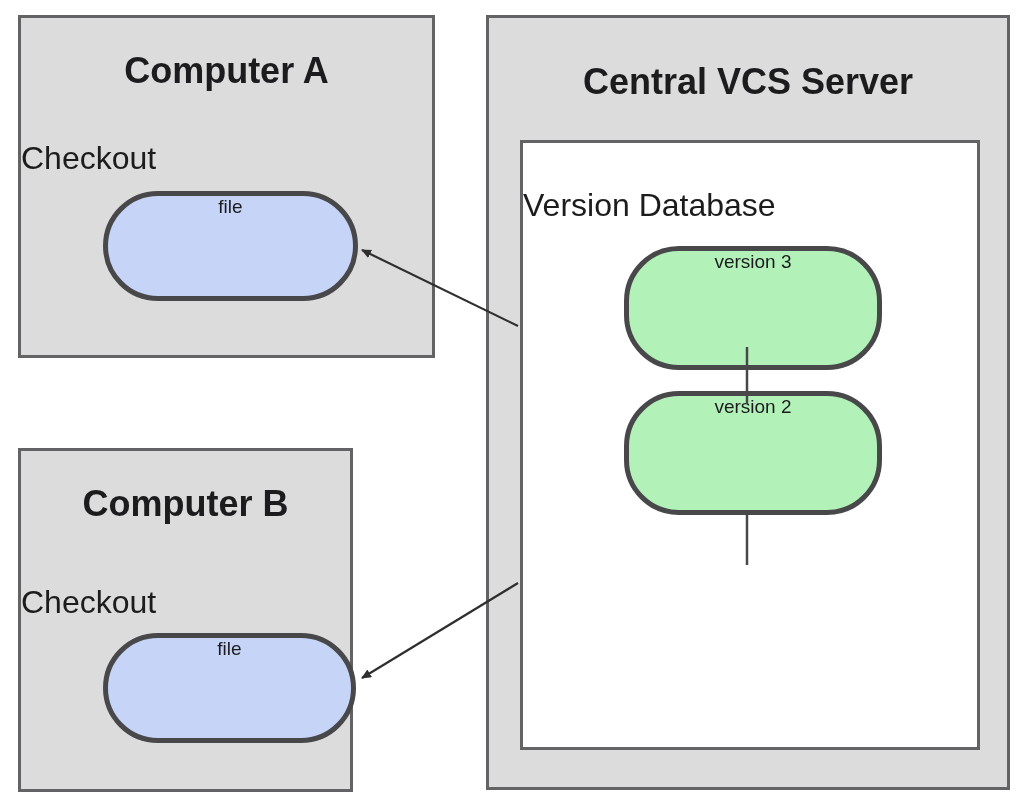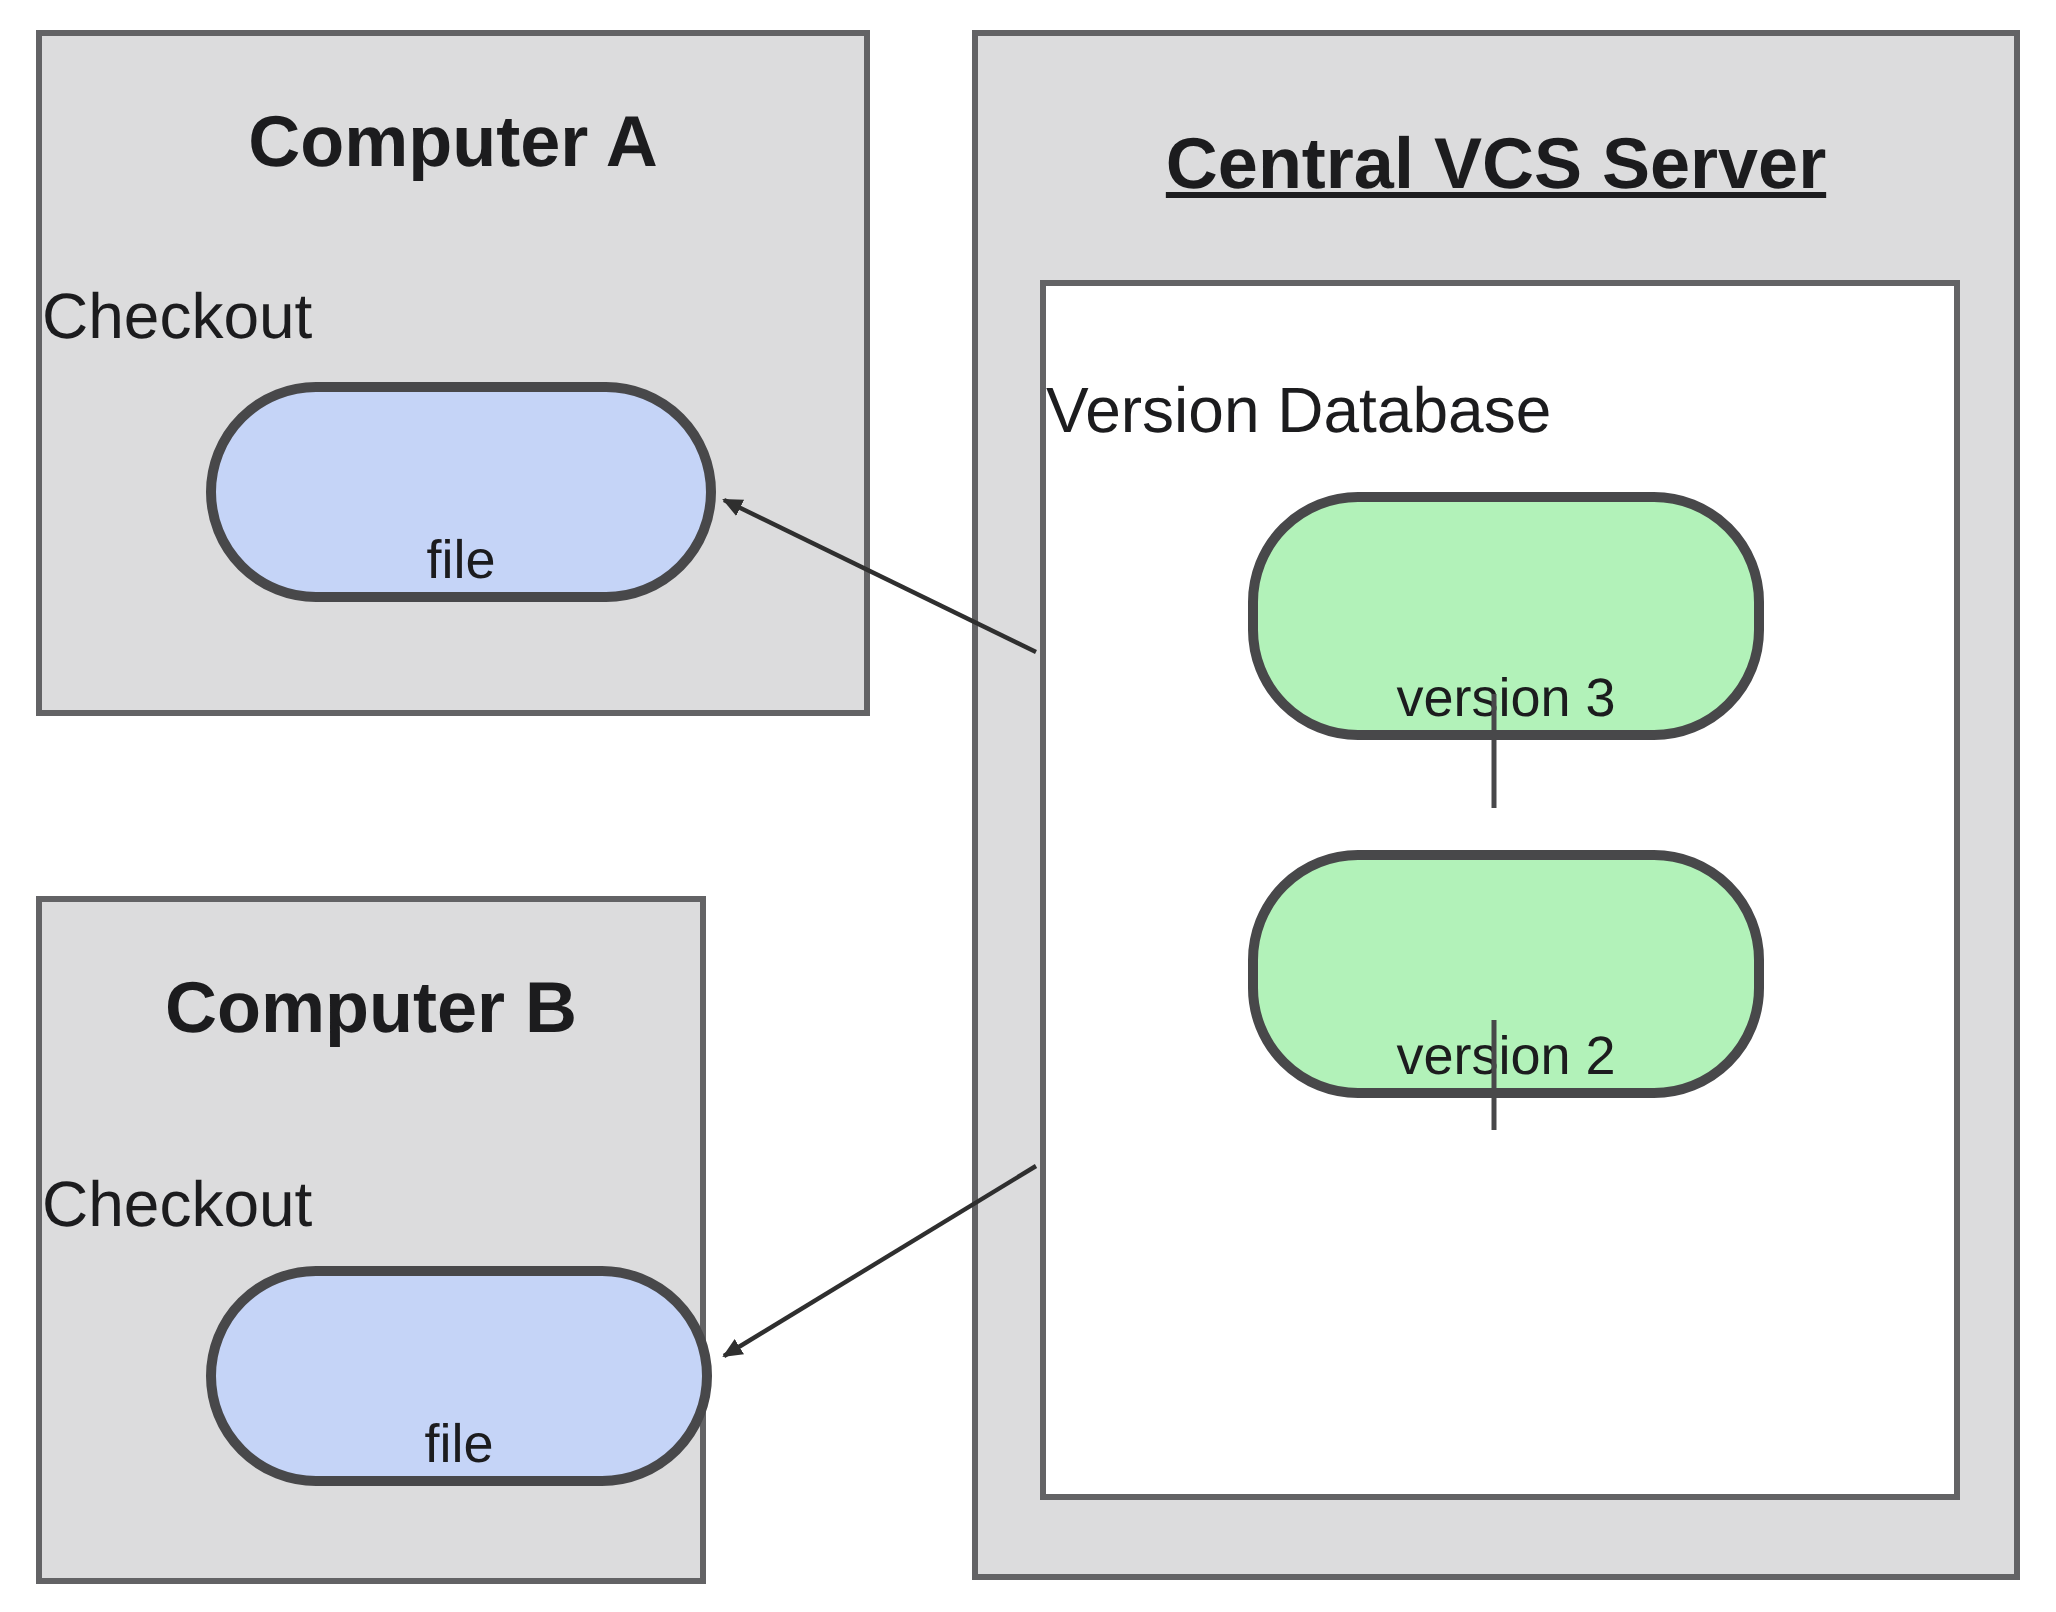--- a/index.html
+++ b/index.html
@@ -35,54 +35,54 @@
   #server     { left: 486px; top: 15px;  width: 524px; height: 775px; }
   .box-title {
     position: absolute;
     left: 0; right: 0;
     text-align: center;
     font-size: 36px;
     font-weight: bold;
     letter-spacing: 0px;
   }
   #computer-a .box-title, #computer-b .box-title { top: 32px; }
-  #server .box-title { top: 43px; text-decoration: underline; }
+  #server .box-title { top: 43px; }
   .small-label {
     position: absolute;
     left: 0; right: 0;
     text-align: left;
     font-size: 32px;
     line-height: 1;
   }
   #computer-a .small-label { top: 124px; }
   #computer-b .small-label { top: 135px; }
   .pill {
     position: absolute;
     border: 5px solid var(--pill_border);
     border-radius: 55px;
     display: flex;
-    align-items: flex-end;
+    align-items: flex-start;
     justify-content: center;
-    font-size: 27px;
+    font-size: 19px;
   }
   .pill.file { background: var(--file_fill); }
   .pill.version { background: var(--version_fill); }
   #computer-a .pill { left: 82px; top: 173px; width: 255px; height: 110px; }
   #computer-b .pill { left: 82px; top: 182px; width: 253px; height: 110px; }
   #version-db {
     position: absolute;
     left: 31px; top: 122px;
     width: 460px; height: 610px;
     background: var(--canvas_bg);
     border: 3px solid var(--box_border);
   }
   #version-db .small-label { top: 46px; }
   #version-db .pill { left: 101px; width: 258px; height: 124px; }
   #pill-v3 { top: 103px; }
-  #pill-v2 { top: 282px; }
+  #pill-v2 { top: 248px; }
   #pill-v1 { top: 426px; }
   #overlay {
     position: absolute;
     left: 0; top: 0;
     width: 1028px; height: 806px;
     pointer-events: none;
     z-index: 5;
   }
   #overlay .edge { stroke: var(--arrow); stroke-width: 2.2px; fill: none; }
   #overlay .connector { stroke: var(--pill_border); stroke-width: 2.5px; }

